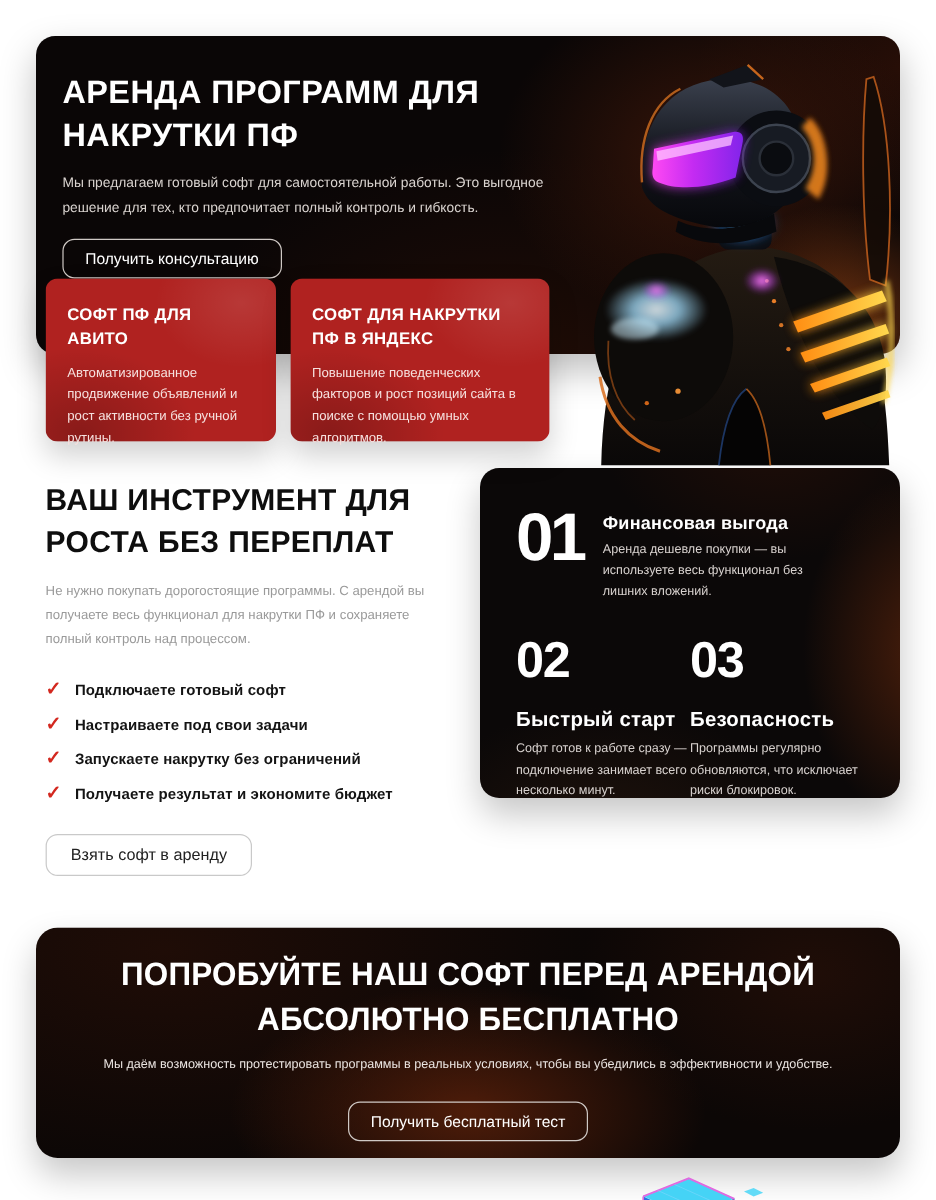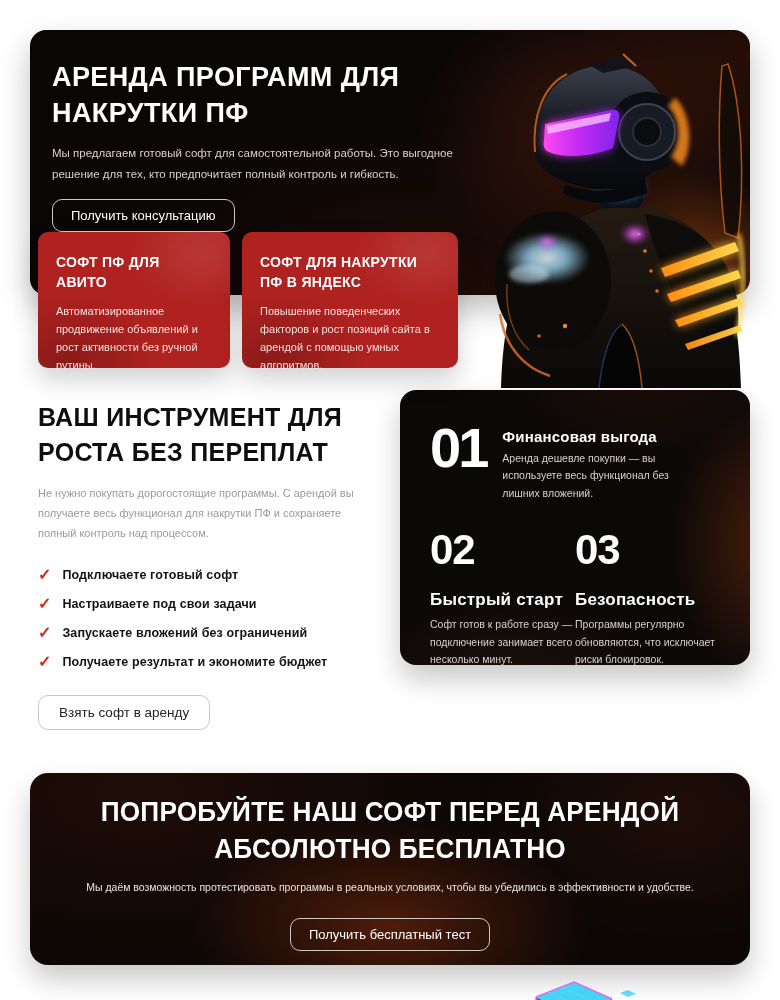--- a/index.html
+++ b/index.html
@@ -211,41 +211,41 @@
       <path d="M70,148 C92,158 122,157 150,142 L152,157 C120,171 88,169 68,157 Z" fill="#08090c"></path>
     </svg>
 
     <div class="red-cards">
       <div class="red-card c1">
         <h3>СОФТ ПФ ДЛЯ АВИТО</h3>
         <p>Автоматизированное продвижение объявлений и рост активности без ручной рутины.</p>
       </div>
       <div class="red-card c2">
         <h3>СОФТ ДЛЯ НАКРУТКИ ПФ В ЯНДЕКС</h3>
-        <p>Повышение поведенческих факторов и рост позиций сайта в арендой с помощью умных алгоритмов.</p>
+        <p>Повышение поведенческих факторов и рост позиций сайта в поиске с помощью умных алгоритмов.</p>
       </div>
     </div>
   </section>
 
   <section class="tool">
     <div class="tool-left">
       <h2 class="tool-title">ВАШ ИНСТРУМЕНТ ДЛЯ РОСТА БЕЗ ПЕРЕПЛАТ</h2>
       <p class="tool-desc">Не нужно покупать дорогостоящие программы. С арендой вы получаете весь функционал для накрутки ПФ и сохраняете полный контроль над процессом.</p>
       <ul class="checklist">
         <li>
           <span class="check-ic">✓</span>
           <span class="c-label">Подключаете готовый софт</span>
         </li>
         <li>
           <span class="check-ic">✓</span>
           <span class="c-label">Настраиваете под свои задачи</span>
         </li>
         <li>
           <span class="check-ic">✓</span>
-          <span class="c-label">Запускаете вложений без ограничений</span>
+          <span class="c-label">Запускаете накрутку без ограничений</span>
         </li>
         <li>
           <span class="check-ic">✓</span>
           <span class="c-label">Получаете результат и экономите бюджет</span>
         </li>
       </ul>
       <button class="btn-outline-dark">Взять софт в аренду</button>
     </div>
 
     <div class="dark-card">

